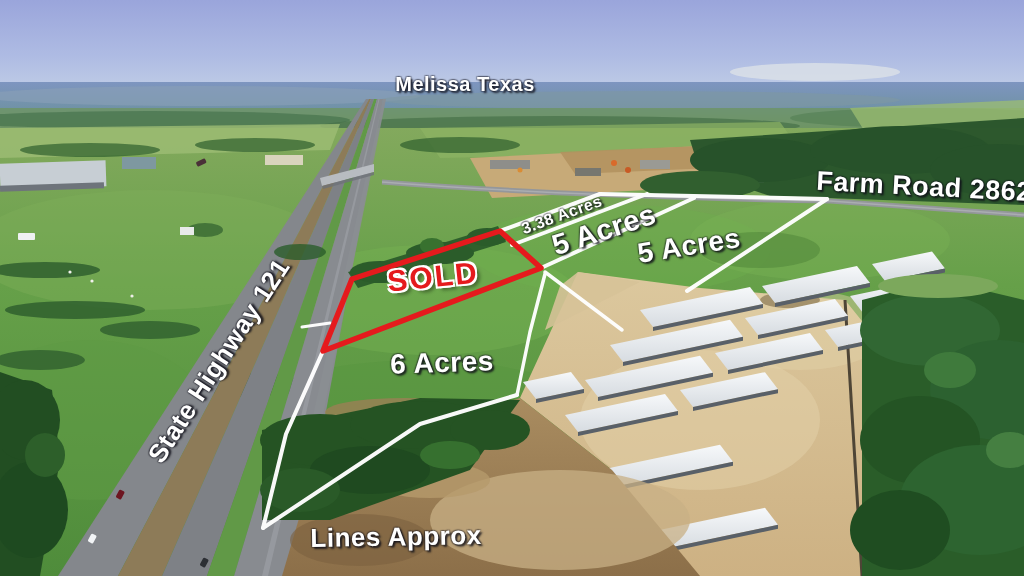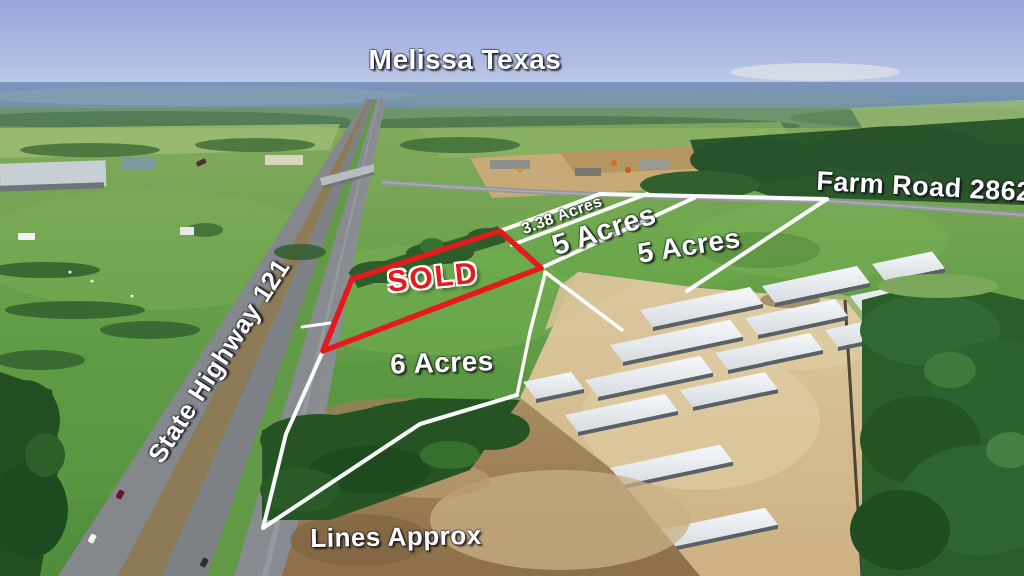--- a/index.html
+++ b/index.html
@@ -11,21 +11,21 @@
   .label{
     position:absolute;
     transform:translate(-50%,-50%) rotate(var(--r,0deg));
     transform-origin:center;
     color:#ffffff;font-weight:800;white-space:nowrap;letter-spacing:.5px;
     text-shadow:2px 2px 2px rgba(15,15,25,.85),
                 -1px -1px 1px rgba(15,15,25,.35),
                  1px -1px 1px rgba(15,15,25,.35),
                 -1px  1px 1px rgba(15,15,25,.35);
   }
-  .lbl-melissa{left:465px;top:60px;font-size:28px;}
+  .lbl-melissa{left:465px;top:84px;font-size:20px;}
   .lbl-farm{left:924px;top:187px;font-size:27px;--r:3deg;}
   .lbl-hwy{left:219px;top:361px;font-size:26px;--r:-57deg;}
   .lbl-338{left:562px;top:215px;font-size:16px;--r:-20deg;}
   .lbl-5a{left:604px;top:230px;font-size:29px;--r:-18deg;}
   .lbl-5b{left:689px;top:246px;font-size:28px;--r:-9deg;}
   .lbl-6{left:442px;top:363px;font-size:28px;--r:-2deg;}
   .lbl-lines{left:396px;top:537px;font-size:26px;--r:-1deg;}
   .lbl-sold{
     left:433px;top:277px;font-size:30px;--r:-6deg;letter-spacing:2px;
     color:#e51a1d;

